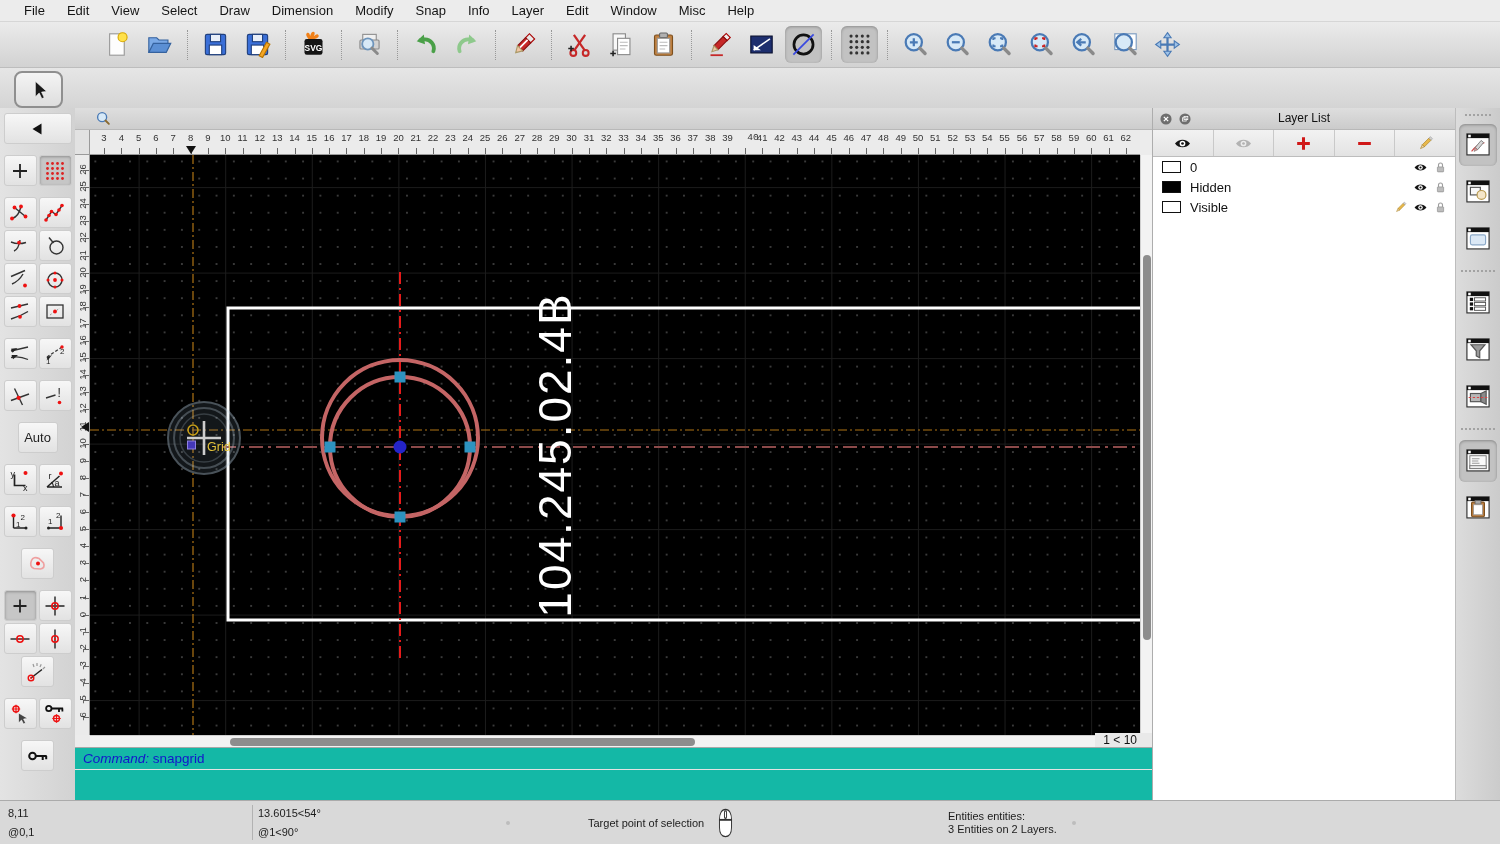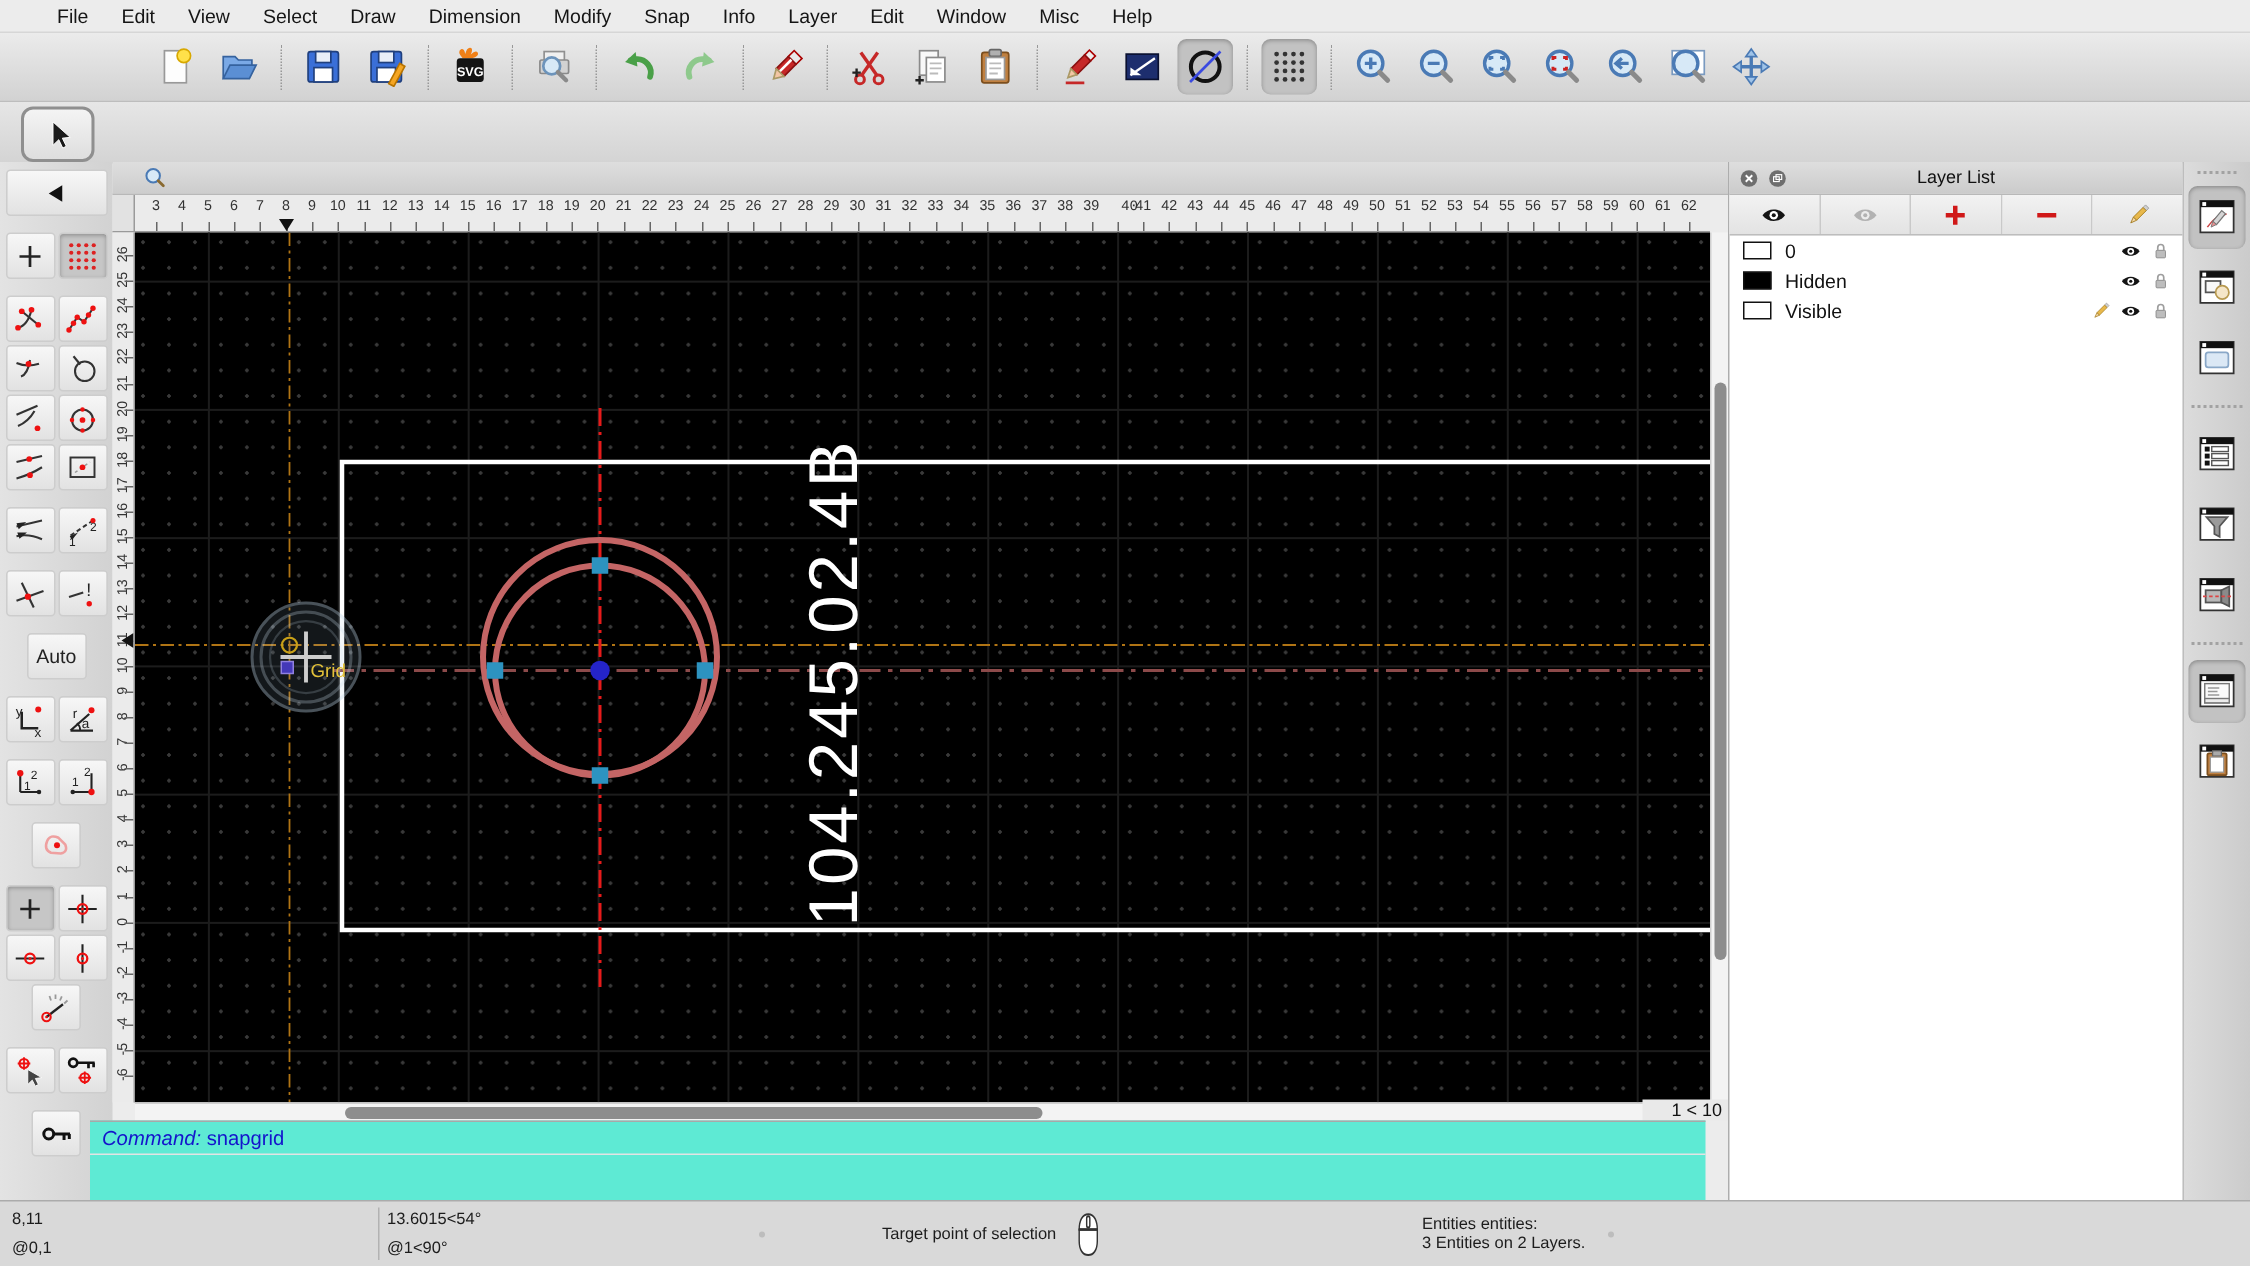--- a/index.html
+++ b/index.html
@@ -1,20 +1,20 @@
 <!DOCTYPE html>
 <html><head>
 <meta charset="utf-8">
 <style>
   html,body{margin:0;padding:0}
   body{width:1500px;height:844px;position:relative;font-family:"Liberation Sans",sans-serif;background:#ececec;overflow:hidden;-webkit-font-smoothing:antialiased}
   #app{position:absolute;inset:0;width:1500px;height:844px}
 
   
-  .menubar{position:absolute;left:0;top:0;width:100%;height:22px;background:#ececec;border-bottom:1px solid #d6d6d6;display:flex;align-items:center;padding-left:27px;font-size:13px;color:#151515;box-sizing:border-box}
+  .menubar{position:absolute;left:0;top:0;width:100%;height:22px;background:#ececec;border-bottom:1px solid #d6d6d6;display:flex;align-items:center;padding-left:13px;font-size:13px;color:#151515;box-sizing:border-box}
   .menu-item{padding:0 11px;white-space:nowrap}
 
   
   .toolbar{position:absolute;left:0;top:22px;width:100%;height:46px;background:linear-gradient(#ebebeb,#d2d2d2);border-bottom:1px solid #bdbdbd;display:flex;align-items:center;padding-left:90px;box-sizing:border-box}
   .tb-group{display:flex;align-items:center;gap:5px;padding:0 9px}
   .tb-sep{width:0;height:30px;border-left:1px dotted #989898}
   .tbtn{width:37px;height:37px;display:flex;align-items:center;justify-content:center;border-radius:6px}
   .tbtn.pressed{background:#c2c2c2;box-shadow:inset 0 1px 3px rgba(0,0,0,.28)}
   .tbtn svg{width:27px;height:27px}
 
@@ -56,24 +56,24 @@
       linear-gradient(to bottom,#1c1c1c 1px,transparent 1px);
     background-size:17.32px 17.1px,86.6px 100%,100% 85.5px;
     background-position:14px 15px,48.6px 0,0 32.1px;}
   .canvas svg{position:absolute;left:0;top:0}
 
   
   .vscroll{position:absolute;left:1140px;top:155px;width:12px;height:580px;background:#f3f3f3;border-left:1px solid #cfcfcf;box-sizing:border-box}
   .vthumb{position:absolute;left:2px;width:8px;background:#8d8d8d;border-radius:4px}
   .hscroll{position:absolute;left:90px;top:735px;width:1010px;height:12px;background:#f3f3f3;border-top:1px solid #cfcfcf;box-sizing:border-box}
   .hthumb{position:absolute;top:2px;height:8px;background:#8d8d8d;border-radius:4px}
-  .zoom-indicator{position:absolute;left:1095px;top:733px;width:57px;height:14px;background:#e9e9e9;font-size:12px;color:#111;text-align:right;padding-right:4px;box-sizing:border-box}
+  .zoom-indicator{position:absolute;left:1095px;top:733px;width:57px;height:14px;background:#e9e9e9;font-size:12px;color:#111;text-align:right;padding-right:15px;box-sizing:border-box}
 
   
-  .cmd{position:absolute;left:60px;top:747px;width:1077px;height:53px;background:#5eead4;border-top:1px solid #a8a8a8;box-sizing:border-box}
+  .cmd{position:absolute;left:75px;top:747px;width:1077px;height:53px;background:#14b8a6;border-top:1px solid #a8a8a8;box-sizing:border-box}
   .cmd-history{padding:3px 8px;font-size:13.5px;color:#1414cc;border-bottom:1px solid #e3e3e3}
   .cmd-history .cmdlbl{font-style:italic}
   .cmd-prompt-row{position:absolute;left:0;top:23px;right:0;height:30px;display:flex;align-items:center;padding:0 5px;box-sizing:border-box;font-size:13.5px;color:#111}
   .cmd-input{flex:1;height:19px;border:1px solid #ababab;margin-left:8px;font:13px "Liberation Sans",sans-serif;padding:0 4px;outline:none}
   .cmd-detach{width:21px;height:21px;margin-left:5px;border:1px solid #a0a0a0;border-radius:3px;background:linear-gradient(#fafafa,#e6e6e6);display:flex;align-items:center;justify-content:center}
   .cmd-detach svg{width:14px;height:12px}
 
   
   .layerpanel{position:absolute;left:1152px;top:108px;width:303px;height:692px;background:#fff;border-left:1px solid #adadad;box-sizing:border-box}
   .lp-header{position:relative;height:22px;background:linear-gradient(#dedede,#cbcbcb);border-bottom:1px solid #b8b8b8;box-sizing:border-box}

